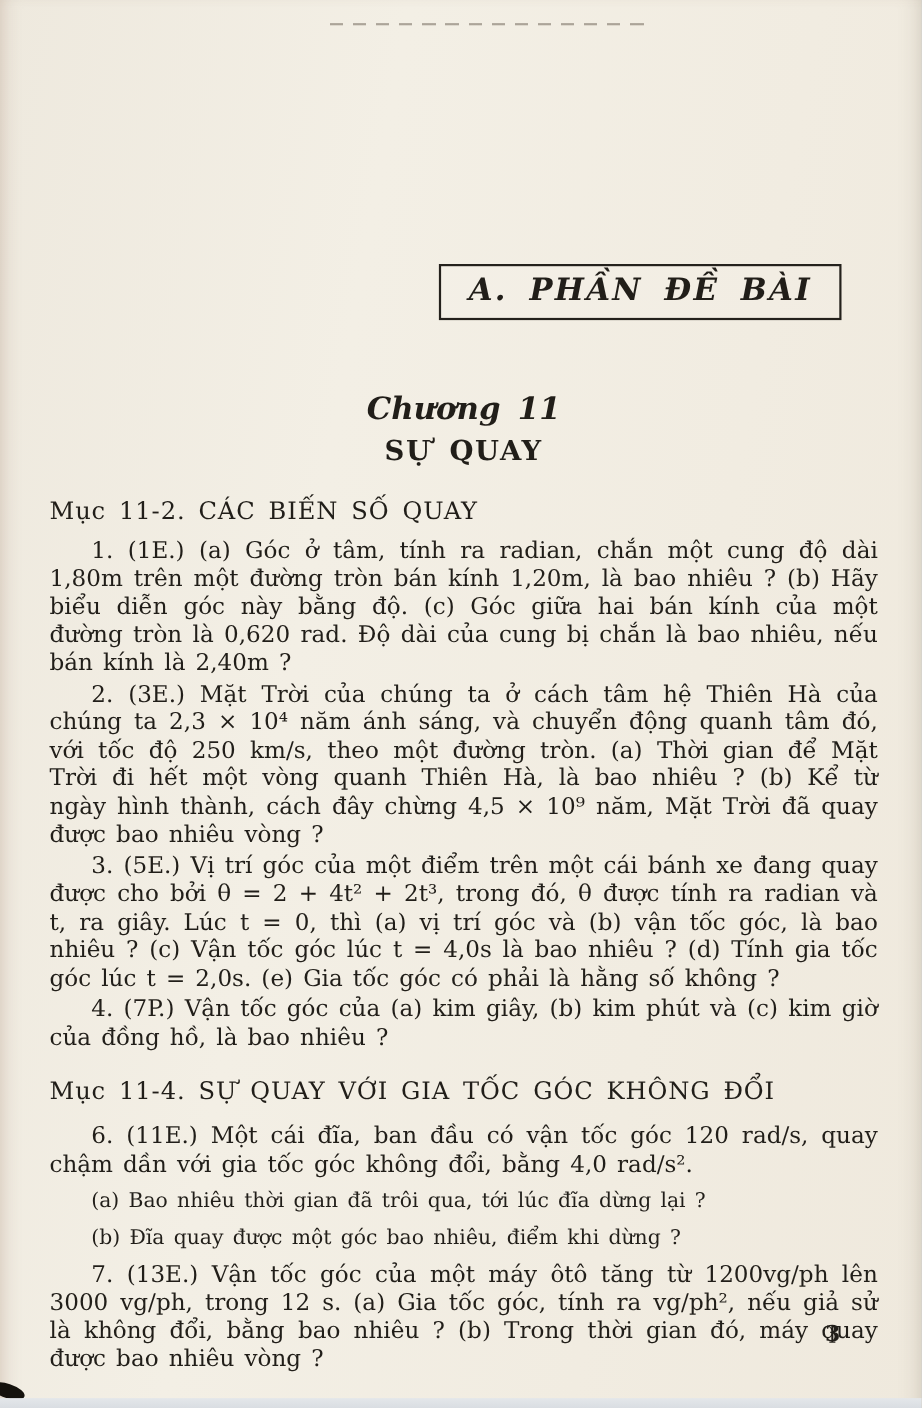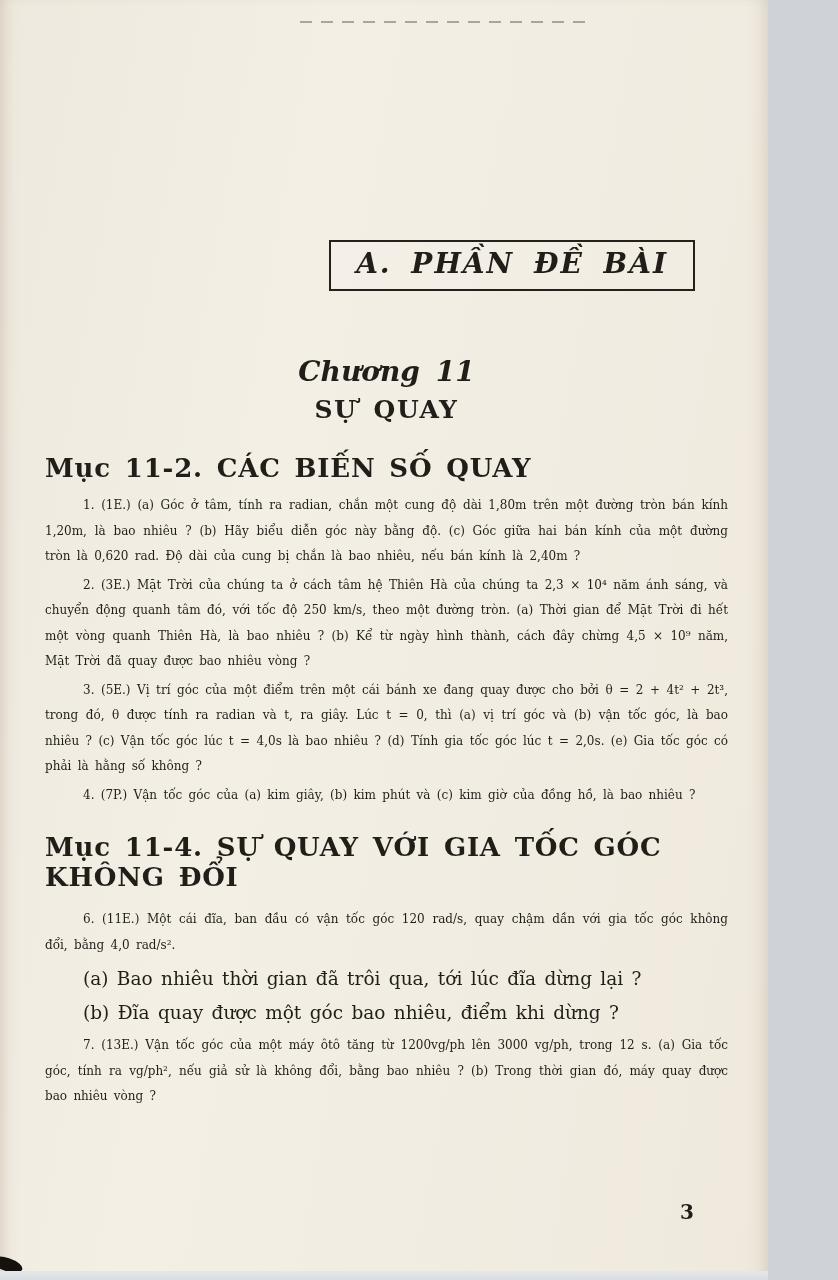--- a/index.html
+++ b/index.html
@@ -1,18 +1,18 @@
 <!DOCTYPE html>
 <html><head>
 <meta charset="utf-8">
 <style>
   html,body{margin:0;padding:0;background:#cfd3d8;}
   .page{
     position:relative;
-    width:768px;height:1280px;
+    width:838px;height:1280px;
     box-sizing:border-box;
     background:linear-gradient(100deg,#eee9de 0%,#f3efe5 35%,#f1ece1 70%,#efe9dd 100%);
     font-family:"DejaVu Serif","Liberation Serif",serif;
     color:#211e19;
     overflow:hidden;
     box-shadow:inset 14px 0 18px -14px rgba(150,110,90,.35), inset -16px 0 20px -16px rgba(120,110,90,.30);
   }
   .content{
     position:absolute;left:45px;right:40px;top:0;
   }
@@ -34,27 +34,27 @@
     margin-top:64px;text-align:center;
     font-size:28px;font-weight:bold;font-style:italic;
     word-spacing:6px;
   }
   .chapter-title{
     margin-top:7px;text-align:center;
     font-size:25px;font-weight:bold;letter-spacing:1.5px;word-spacing:6px;
   }
   .section-heading{
     margin:29px 0 10px 0;
-    font-size:26px;font-weight:bold;
+    font-size:22px;font-weight:normal;
     letter-spacing:.8px;word-spacing:4px;
   }
   .section-heading.second{ margin-top:24px; margin-bottom:15px; }
   .prob{
     margin:0 0 3px 0;
-    font-size:12px;font-weight:500;
+    font-size:21px;font-weight:500;
     line-height:25.5px;
     text-align:justify;
     text-indent:38px;
     word-spacing:2.5px;
   }
   .subitem{
     margin:8px 0 2px 0;
     font-size:18.5px;font-weight:500;
     line-height:25.5px;
     text-indent:38px;

